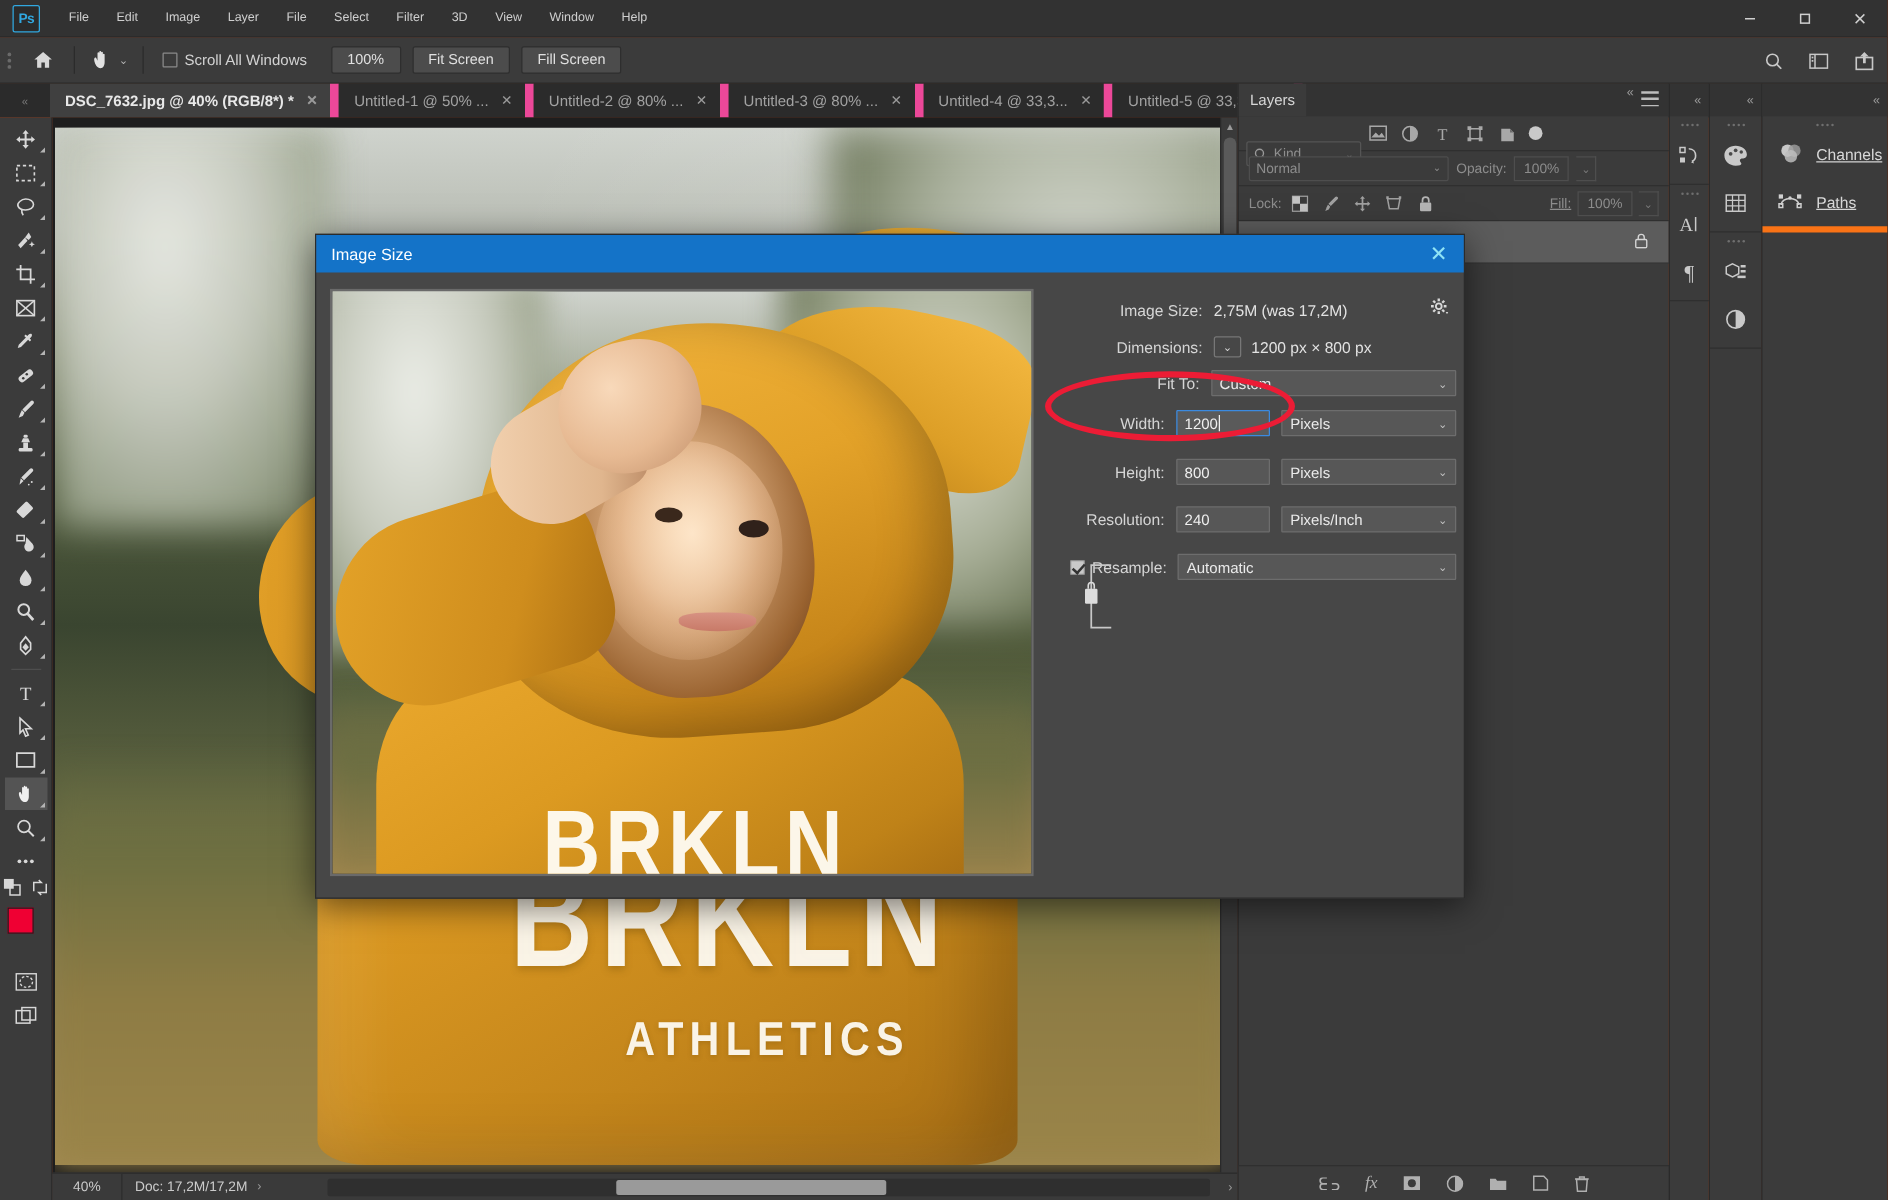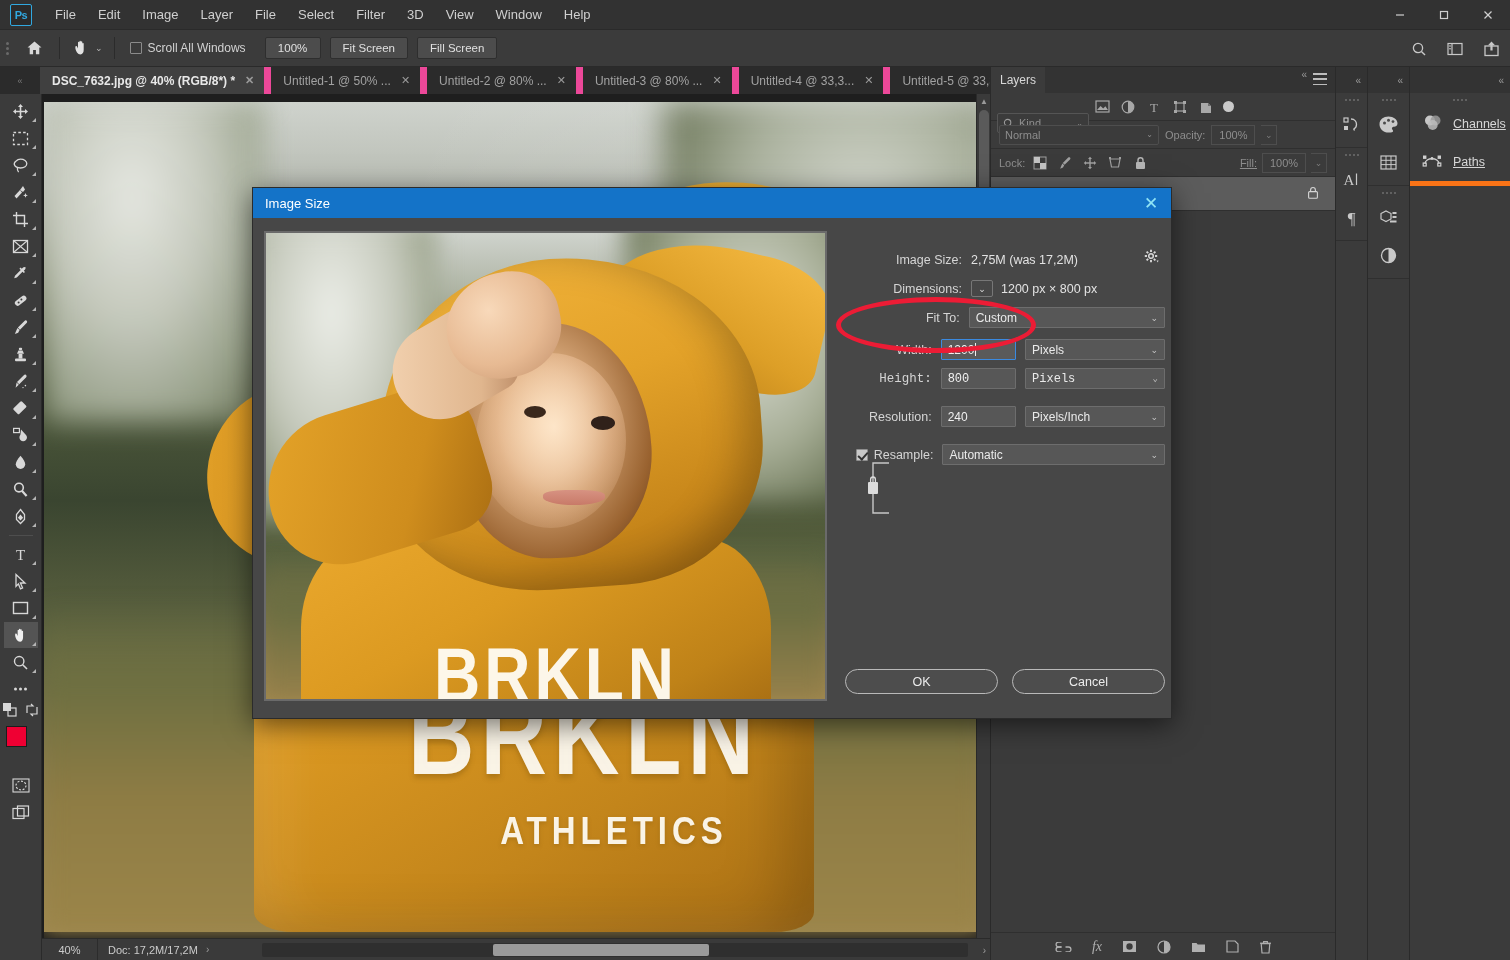--- a/index.html
+++ b/index.html
@@ -20,21 +20,21 @@
     border-bottom:1px solid #2a2a2a;
   }
   .ps-logo {
     width:22px; height:22px; margin-left:10px; margin-right:12px;
     border:1px solid #31a8e0; border-radius:2px;
     background:#2b2b2b; color:#31a8e0;
     font-size:11px; font-weight:bold; display:flex;
     align-items:center; justify-content:center; letter-spacing:-0.5px;
   }
   .menu-item {
-    padding:4px 11px; font-size:13px; color:#cfcfcf; cursor:default;
+    padding:4px 11px; font-size:10px; color:#cfcfcf; cursor:default;
     white-space:nowrap;
   }
   .wincontrols { position:absolute; right:0; top:0; height:30px; display:flex; }
   .wc {
     width:44px; height:30px; display:flex; align-items:center;
     justify-content:center; color:#cfcfcf; font-size:13px;
   }
 
   
   .optionsbar {
@@ -412,21 +412,21 @@
     position:absolute; left:330px; top:8px; width:225px; height:135px;
     background:linear-gradient(200deg,#f5ba42 0%, #dd9f27 55%, #b87c16 100%);
     border-radius:70% 40% 30% 55%; transform:rotate(13deg);
   }
   .pv-brkln {
     position:absolute; left:120px; top:400px; width:330px; text-align:center;
     font-weight:bold; font-size:64px; letter-spacing:4px; color:rgba(255,253,247,.94);
     transform:scaleY(1.2); white-space:nowrap; overflow:hidden;
   }
 
-  .dlg-form { position:absolute; left:592px; top:57px; width:320px; }
+  .dlg-form { position:absolute; left:592px; top:46px; width:320px; }
   .frow { display:flex; align-items:center; height:29px; }
   .frow .lab {
     width:126px; text-align:right; padding-right:9px;
     font-size:12.5px; color:#d5d5d5;
   }
   .val-text { font-size:12.5px; color:#e2e2e2; }
   .gear {
     position:absolute; right:6px; top:4px; color:#d0d0d0; font-size:13px;
   }
   .dd {
@@ -1148,21 +1148,21 @@
           <span class="inp focus" style="width:97px;">
             <span>1200</span>
               <span class="caret-blink"></span>
           </span>
           <span class="dd" style="width:184px;margin-left:9px;">
             <span>Pixels</span>
             <span class="cv">⌄</span>
           </span>
         </div>
 
-        <div class="frow" style="margin-top:0;font-family:Liberation Mono, monospace;">
+        <div class="frow" style="margin-top:10px;">
           <span class="lab">Height:</span>
           <span class="inp" style="width:97px;">
             <span>800</span>
           </span>
           <span class="dd" style="width:184px;margin-left:9px;">
             <span>Pixels</span>
             <span class="cv">⌄</span>
           </span>
         </div>
       </div>
@@ -1183,21 +1183,17 @@
           <span class="res-chk"></span>
           <span>Resample:</span>
         </span>
         <span class="dd" style="width:290px;">
           <span>Automatic</span>
           <span class="cv">⌄</span>
         </span>
       </div>
     </div>
 
-    <div class="dlg-buttons">
-      <div class="dbtn">OK</div>
-      <div class="dbtn">Cancel</div>
-    </div>
   </div>
 
   <div class="annot"></div>
 
 </div>
 
 </body></html>

